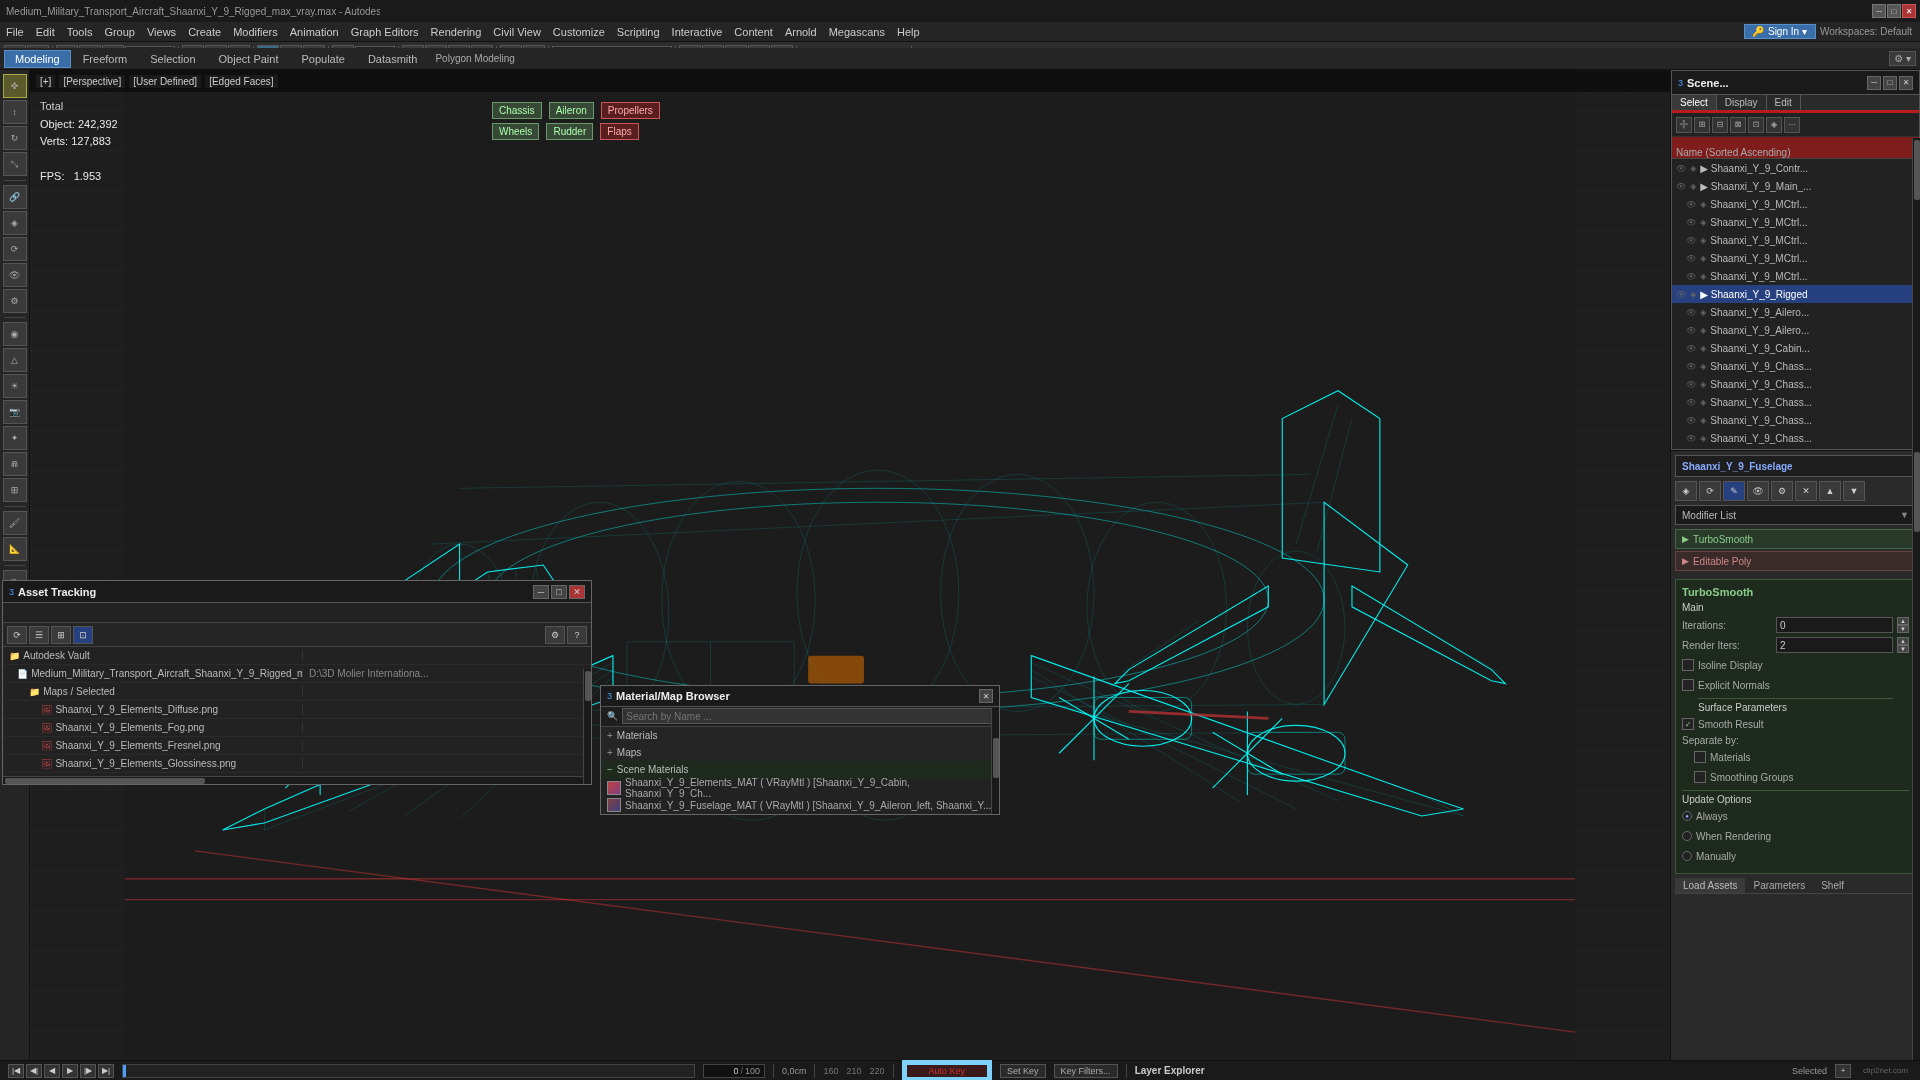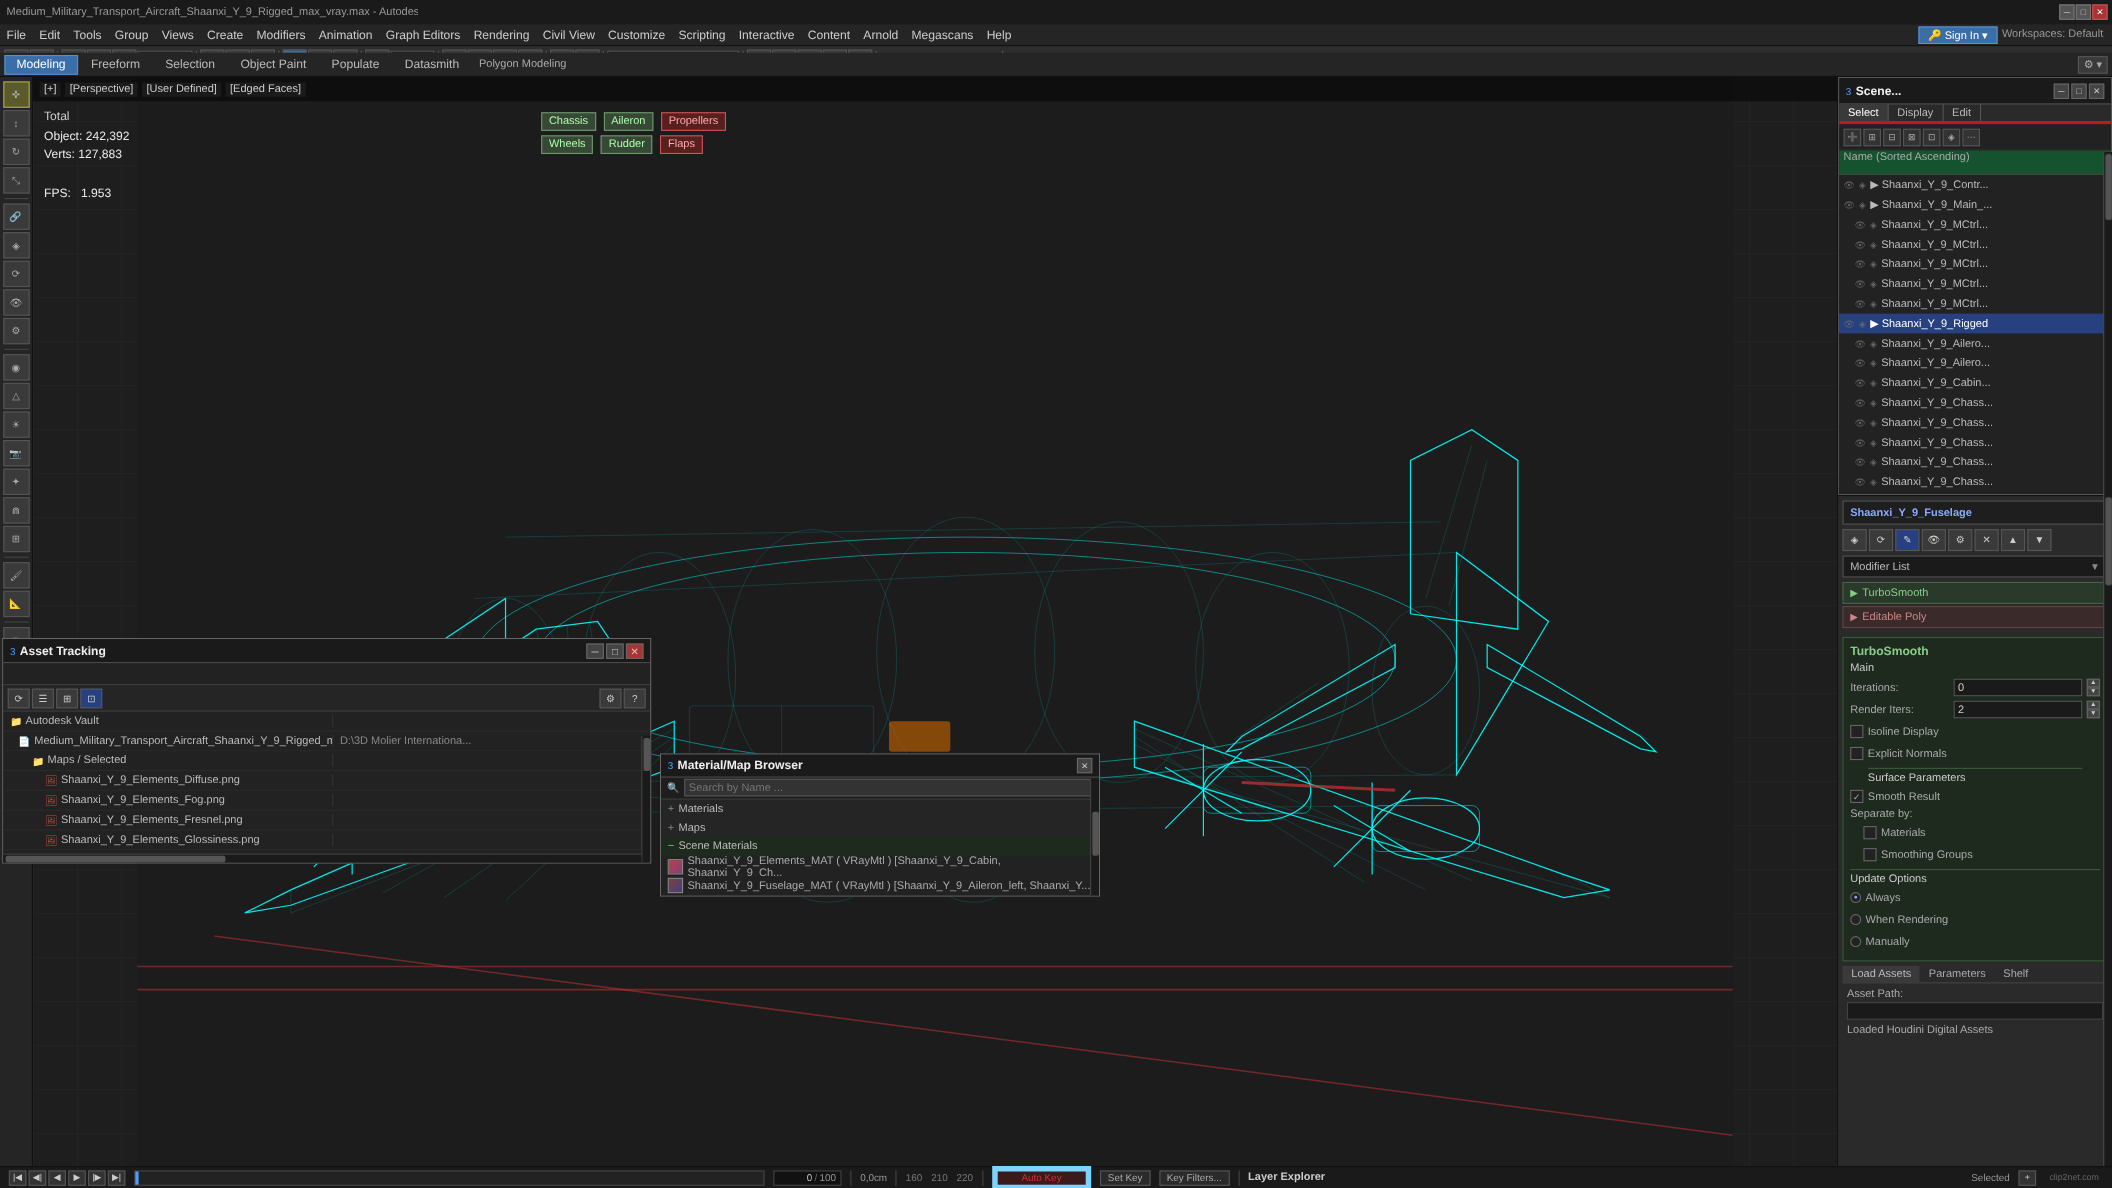--- a/index.html
+++ b/index.html
@@ -234,23 +234,23 @@
     .scene-tab {
       padding: 2px 8px;
       font-size: 10px;
       color: #bbb;
       cursor: pointer;
       border-right: 1px solid #555;
     }
     .scene-tab.active { color: #fff; background: #3a3a3a; }
     .scene-filter-bar {
       height: 22px;
-      background: #14532d;
-      display: flex;
-      align-items: flex-start;
+      background: #7f1d1d;
+      display: flex;
+      align-items: flex-end;
       padding: 0 4px;
       border-bottom: 1px solid #444;
     }
     .scene-filter-label {
       font-size: 10px;
       color: #aaa;
     }
     .scene-list {
       flex: 1;
       overflow-y: auto;
@@ -996,25 +996,20 @@
         <span class="prop-label">Manually</span>
       </div>
     </div>
 
     <div style="display:flex;gap:0;margin-top:4px;border-bottom:1px solid #444;">
       <div style="padding:2px 8px;font-size:10px;color:#bbb;cursor:pointer;background:#3a3a3a;">Load Assets</div>
       <div style="padding:2px 8px;font-size:10px;color:#aaa;cursor:pointer;">Parameters</div>
       <div style="padding:2px 8px;font-size:10px;color:#aaa;cursor:pointer;">Shelf</div>
     </div>
 
-    <div style="padding:4px;">
-      <div style="font-size:10px;color:#aaa;margin-bottom:2px;">Asset Path:</div>
-      <div style="height:16px;background:#1a1a1a;border:1px solid #444;margin-bottom:4px;"></div>
-      <div style="font-size:10px;color:#aaa;">Loaded Houdini Digital Assets</div>
-    </div>
 
     <div style="position:absolute;right:0;bottom:20px;top:380px;width:8px;background:#1a1a1a;border-left:1px solid #444;">
       <div style="width:6px;height:80px;background:#555;margin:2px 1px;border-radius:2px;"></div>
     </div>
   </div>
 </div>
 
 <div class="asset-dialog">
   <div class="dialog-titlebar">
     <div style="display:flex;align-items:center;gap:4px;">

